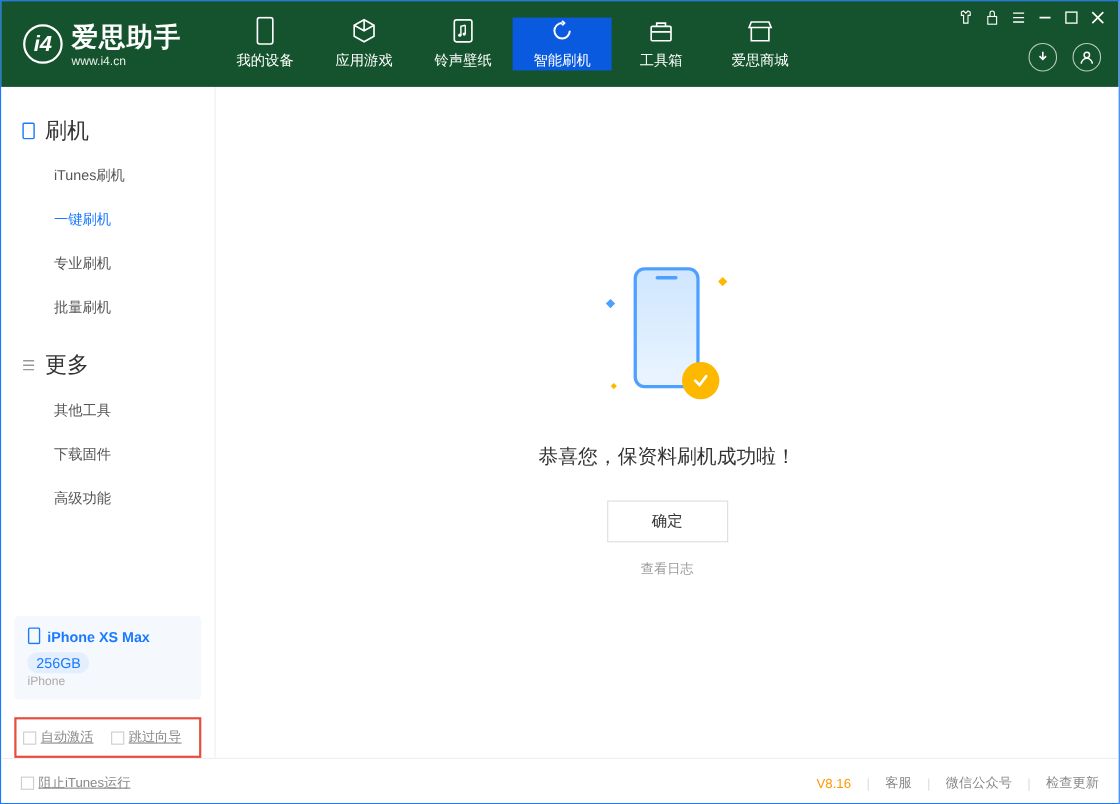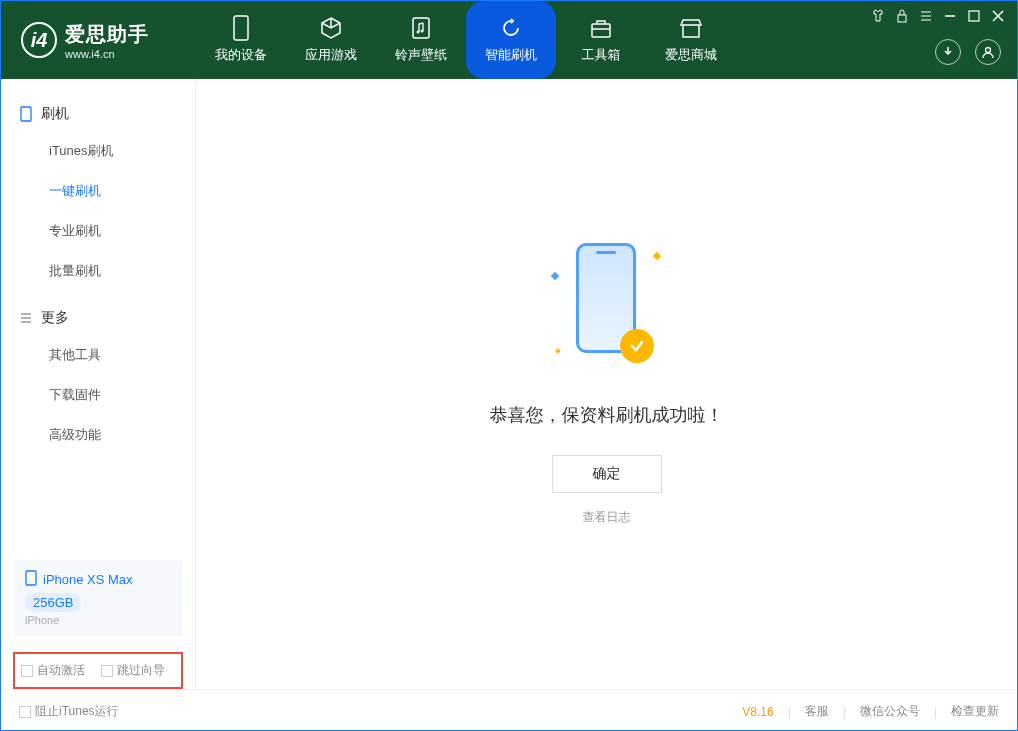--- a/index.html
+++ b/index.html
@@ -2,50 +2,50 @@
 <html><head>
 <meta charset="utf-8">
 <style>
 * { margin: 0; padding: 0; box-sizing: border-box; font-family: "Microsoft YaHei", sans-serif; }
 body { background: #fff; width: 1018px; height: 731px; border: 1px solid #1a7aff; overflow: hidden; position: relative; }
 
 .header { background: #14532d; height: 78px; display: flex; align-items: center; color: #fff; position: relative; }
 .logo-section { display: flex; align-items: center; padding: 0 20px; width: 195px; }
 .logo-icon { width: 36px; height: 36px; border: 2px solid #fff; border-radius: 50%; display: flex; align-items: center; justify-content: center; font-weight: bold; font-size: 20px; margin-right: 8px; font-style: italic; }
 .logo-text { display: flex; flex-direction: column; }
-.logo-title { font-size: 20px; font-weight: bold; letter-spacing: 1px; }
+.logo-title { font-size: 24px; font-weight: bold; letter-spacing: 1px; }
 .logo-sub { font-size: 11px; opacity: 0.9; }
 
-.nav-tabs { display: flex; height: 100%; }
+.nav-tabs { display: flex; height: 100%; align-items: center; }
 .nav-tab { width: 90px; display: flex; flex-direction: column; align-items: center; justify-content: center; cursor: pointer; font-size: 13px; gap: 6px; }
-.nav-tab.active { background: #0a5ae0; border-radius: 18px; }
+.nav-tab.active { background: #0a5ae0; }
 .nav-icon { width: 24px; height: 24px; display: flex; align-items: center; justify-content: center; }
 
 .header-right { position: absolute; right: 12px; top: 8px; display: flex; gap: 10px; align-items: center; }
 .header-right .win-btn { width: 14px; height: 14px; cursor: pointer; display: flex; align-items: center; justify-content: center; }
 .header-right-bottom { position: absolute; right: 16px; bottom: 14px; display: flex; gap: 14px; }
 .circle-btn { width: 26px; height: 26px; border: 1.5px solid rgba(255,255,255,0.7); border-radius: 50%; display: flex; align-items: center; justify-content: center; cursor: pointer; }
 
 .body-row { display: flex; height: 610px; }
 .sidebar { width: 195px; border-right: 1px solid #eee; padding-top: 18px; display: flex; flex-direction: column; }
 .sb-section { margin-bottom: 10px; }
-.sb-header { display: flex; align-items: center; gap: 8px; padding: 8px 18px; font-size: 14px; color: #333; font-weight: 500; }
+.sb-header { display: flex; align-items: center; gap: 8px; padding: 8px 18px; font-size: 20px; color: #333; font-weight: 500; }
 .sb-header .ic { width: 14px; height: 14px; display: inline-flex; align-items: center; justify-content: center; }
 .sb-item { padding: 11px 18px 11px 48px; font-size: 13px; color: #555; cursor: pointer; }
 .sb-item.active { color: #1a7aff; }
 .sb-spacer { flex: 1; }
 
 .device-box { margin: 6px 12px; background: #f5f8fc; border-radius: 4px; padding: 10px 12px; font-size: 13px; }
 .device-box.mode { display: flex; align-items: center; gap: 8px; color: #333; }
-.device-box .dev-name { color: #1a7aff; font-weight: normal; display: flex; align-items: center; gap: 6px; margin-bottom: 4px; }
+.device-box .dev-name { color: #1a7aff; font-weight: bold; display: flex; align-items: center; gap: 6px; margin-bottom: 4px; }
 .badge { display: inline-block; background: #e3efff; color: #1a7aff; font-size: 13px; padding: 2px 8px; border-radius: 10px; margin-bottom: 2px; }
 .dev-type { color: #aaa; font-size: 11px; }
 
 .checkbox-row { margin: 10px 12px 0 12px; border: 2px solid #e74c3c; padding: 8px 6px; display: flex; gap: 16px; font-size: 12px; color: #888; }
-.cb { display: flex; align-items: center; gap: 4px; cursor: pointer; }
+.cb { display: flex; align-items: center; gap: 4px; cursor: pointer; text-decoration: underline; }
 .cb-box { width: 12px; height: 12px; border: 1px solid #ccc; background: #fff; }
 
 .main { flex: 1; display: flex; flex-direction: column; align-items: center; justify-content: center; }
 .phone-illus { width: 90px; height: 130px; position: relative; margin-bottom: 30px; }
 .phone-body { position: absolute; left: 14px; top: 0; width: 60px; height: 110px; border: 3px solid #4da0ff; border-radius: 10px; background: linear-gradient(#cfe6ff,#eaf4ff); }
 .phone-body::before { content:""; position:absolute; top:5px; left:50%; transform:translateX(-50%); width:20px; height:3px; background:#4da0ff; border-radius:2px; }
 .check-badge { position:absolute; right:-2px; bottom:10px; width:34px; height:34px; background:#ffb800; border-radius:50%; display:flex; align-items:center; justify-content:center; }
 .sparkle { position:absolute; width:6px; height:6px; background:#ffb800; transform:rotate(45deg); }
 .sparkle.s1 { left:-10px; top:30px; background:#4da0ff; }
 .sparkle.s2 { right:-8px; top:10px; }

